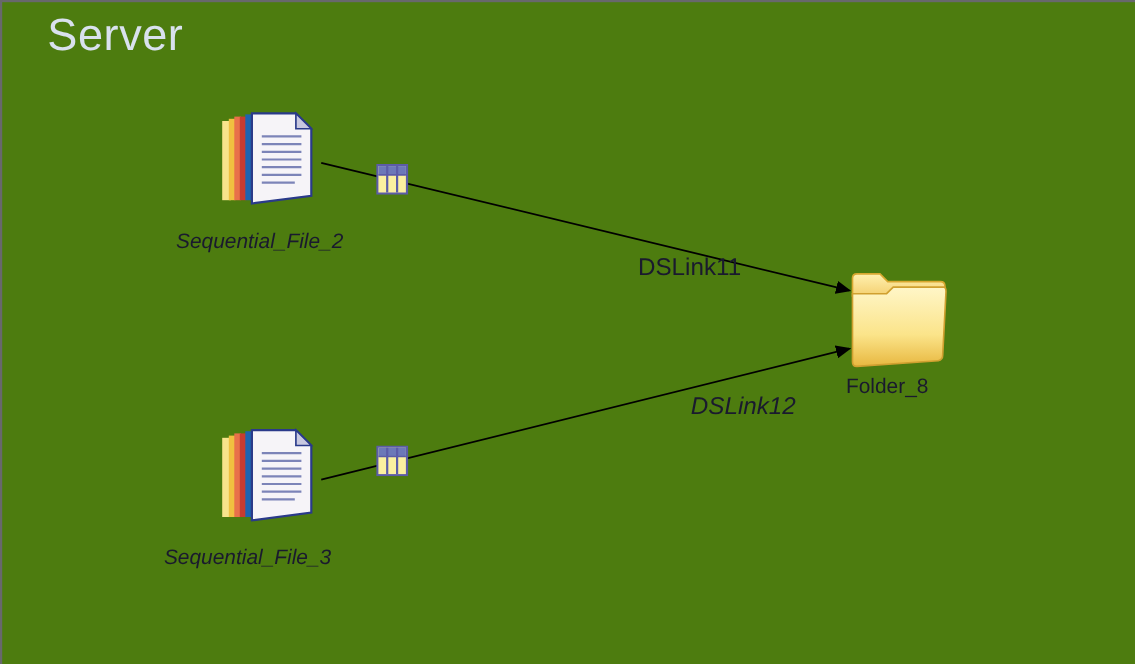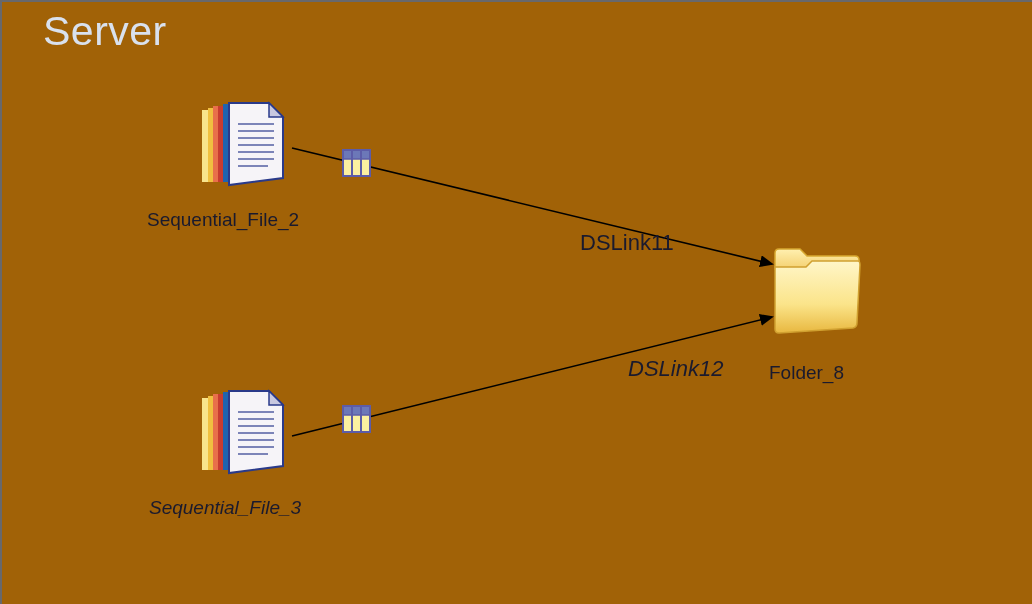--- a/index.html
+++ b/index.html
@@ -1,19 +1,19 @@
 <!DOCTYPE html>
 <html><head>
   <meta charset="utf-8">
   <style>
     html, body { margin: 0; padding: 0; }
     body { width: 1032px; height: 604px; overflow: hidden; background: #b3bed6; }
     .canvas {
       position: relative; width: 1032px; height: 604px; box-sizing: border-box;
-      background: #a16207; border-top: 2px solid #68686c; border-left: 2px solid #68686c;
+      background: #4d7c0f; border-top: 2px solid #68686c; border-left: 2px solid #68686c;
       font-family: "Liberation Sans", sans-serif;
     }
     .container-label {
       position: absolute; left: 41px; top: 6px; font-size: 41px; color: #d9e1ee;
       font-family: "Liberation Sans", sans-serif; letter-spacing: 0.5px;
     }
     .links { position: absolute; left: 0; top: 0; }
     .stage { position: absolute; }
     .stage-label {
       position: absolute; font-size: 19px; color: #1a1a2e; white-space: nowrap;
@@ -76,21 +76,21 @@
         <line x1="40" y1="24" x2="76" y2="24"></line>
         <line x1="40" y1="31" x2="76" y2="31"></line>
         <line x1="40" y1="38" x2="76" y2="38"></line>
         <line x1="40" y1="45" x2="76" y2="45"></line>
         <line x1="40" y1="52" x2="76" y2="52"></line>
         <line x1="40" y1="59" x2="76" y2="59"></line>
         <line x1="40" y1="66" x2="70" y2="66"></line>
       </g>
     </svg>
   </div>
-  <div class="stage-label" style="left:145px; top:207px;">Sequential_File_2</div>
+  <div class="stage-label" style="left:158px; top:207px;font-style:italic;">Sequential_File_2</div>
 
   <div class="stage" style="left:196px; top:386px;">
     <svg width="90" height="90" viewBox="0 0 90 90">
       <rect x="4" y="10" width="8" height="72" fill="#f8e48c"></rect>
       <rect x="10" y="8" width="6" height="74" fill="#f0c040"></rect>
       <rect x="15" y="6" width="6" height="76" fill="#e8704a"></rect>
       <rect x="20" y="6" width="6" height="76" fill="#c83c30"></rect>
       <rect x="25" y="4" width="6" height="78" fill="#1e64b0"></rect>
       <path d="M31,3 L71,3 L85,17 L85,78 L31,85 Z" fill="#f6f4f8" stroke="#2a3a8a" stroke-width="2"></path>
       <path d="M71,3 L71,17 L85,17 Z" fill="#c8c8e0" stroke="#2a3a8a" stroke-width="1.5"></path>
@@ -117,14 +117,14 @@
         </linearGradient>
         <linearGradient id="ft" x1="0" y1="0" x2="0" y2="1">
           <stop offset="0" stop-color="#fff0b0"></stop>
           <stop offset="1" stop-color="#f4d070"></stop>
         </linearGradient>
       </defs>
       <path d="M3,8 Q3,4 7,4 L28,4 L35,11 L83,11 Q87,11 87,15 L87,24 L3,24 Z" fill="url(#ft)" stroke="#d8a830" stroke-width="1.5"></path>
       <path d="M3,22 L34,22 L40,16 L86,16 Q88,16 88,20 L85,78 Q85,82 81,83 L7,88 Q3,88 3,84 Z" fill="url(#fg)" stroke="#d0a030" stroke-width="1.5"></path>
     </svg>
   </div>
-  <div class="stage-label" style="left:767px; top:360px;">Folder_8</div>
+  <div class="stage-label" style="left:767px; top:339px;">Folder_8</div>
 </div>
 
 </body></html>

